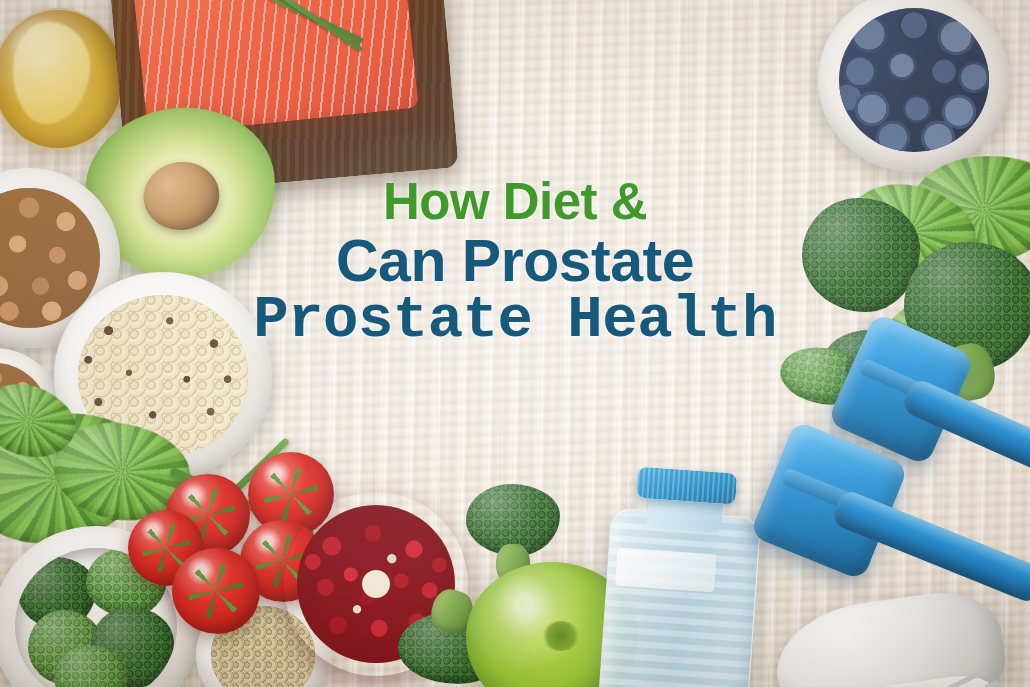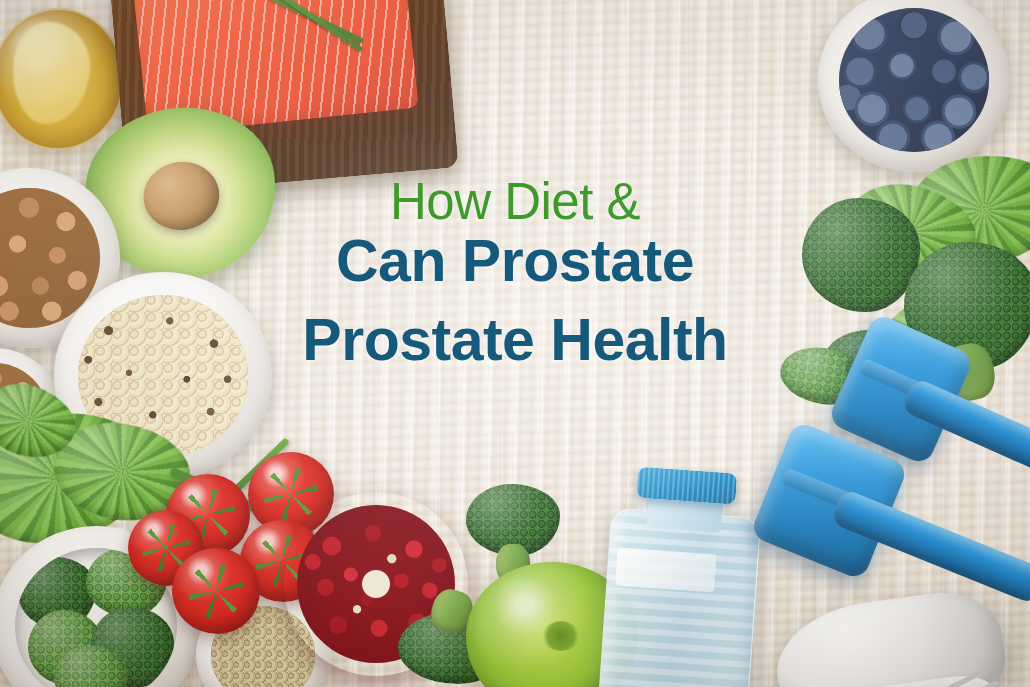--- a/index.html
+++ b/index.html
@@ -412,30 +412,30 @@
   }
   .t-line{
     display:block;
     line-height:1.0;
     letter-spacing:-0.5px;
     text-shadow:0 1px 3px rgba(255,255,255,0.55), 0 2px 7px rgba(255,255,255,0.35);
   }
   .t-green{
     color:#3f9a2b;
     font-size:51px;
-    font-weight:400;
+    font-weight:700;
     margin-bottom:5px;
   }
   .t-blue{
     color:#17597b;
     font-weight:700;
     font-size:59px;
   }
   .t-blue.l2{ margin-top:3px; }
-  .t-blue.l3{ margin-top:20px; }
+  .t-blue.l3{ margin-top:0;font-family:Liberation Mono, monospace; }
 </style>
 </head>
 <body>
 
 <div class="banner">
 
   <div class="wood"></div>
 
   <div class="oil-bowl obj" style="left:-8px;top:8px;width:132px;height:142px;">
     <div class="splash"></div>

